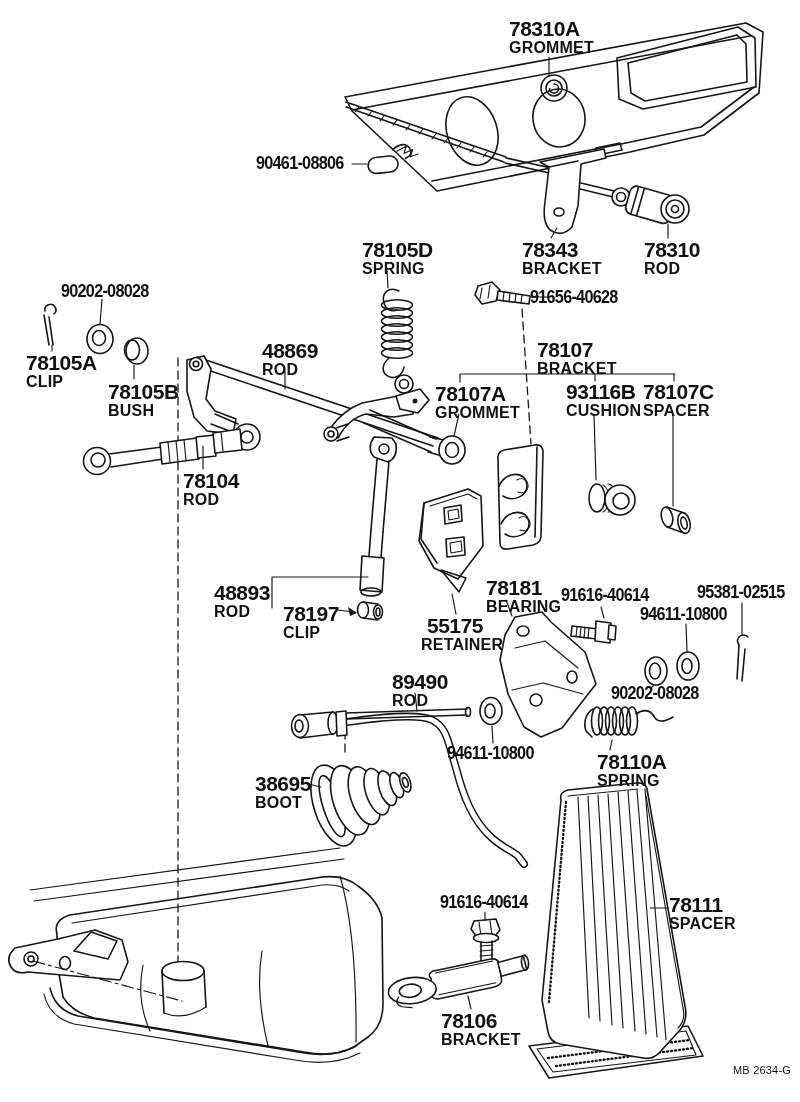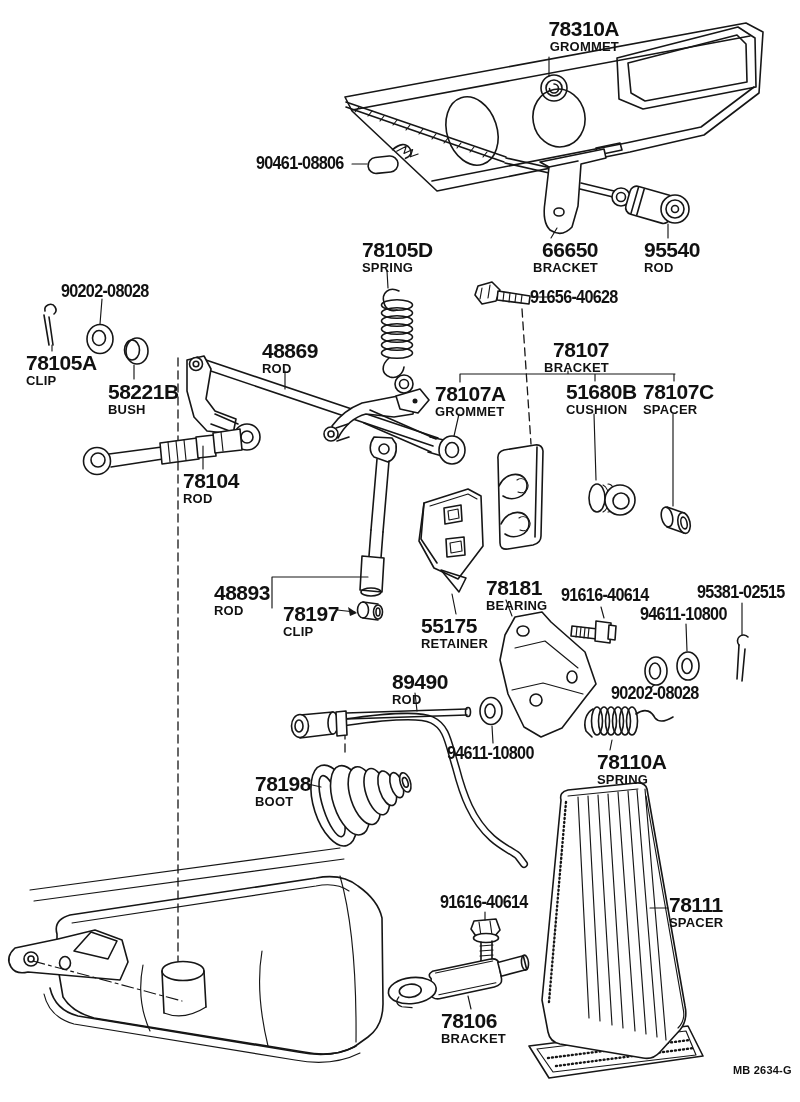--- a/index.html
+++ b/index.html
@@ -2,23 +2,23 @@
 <html><head>
 <meta charset="utf-8">
 <style>
   html,body{margin:0;padding:0;background:#fff}
   .stage{position:relative;width:800px;height:1102px;background:#fff;overflow:hidden;
          font-family:"Liberation Sans",sans-serif;color:#111}
   svg{position:absolute;left:0;top:0}
   .lbl{position:absolute;color:#111;font-weight:700;line-height:1.04;white-space:nowrap}
   .lbl .code{font-size:21px;letter-spacing:-0.5px}
   .lbl .code.long{font-size:18px;letter-spacing:-0.8px;transform:scaleX(.9);transform-origin:0 50%}
-  .lbl .pname{font-size:13px;letter-spacing:0.2px}
-  .center{text-align:right}
-  .footer{position:absolute;left:733px;top:1064px;font-size:11px;font-weight:700;letter-spacing:0.2px}
+  .lbl .pname{font-size:16px;letter-spacing:0.2px}
+  .center{text-align:left}
+  .footer{position:absolute;left:733px;top:1064px;font-size:11px;font-weight:400;letter-spacing:0.2px}
   
   .s{stroke:#161616;fill:none;stroke-width:1.6;stroke-linecap:round;stroke-linejoin:round}
   .sw{fill:#fff}
   .thin{stroke-width:1.15}
   .dash{stroke-dasharray:8 5;stroke-width:1.3}
   .dashdot{stroke-dasharray:12 4 3 4;stroke-width:1.1}
   .dots{stroke-dasharray:1 3;stroke-width:2.4;stroke-linecap:round}
 </style>
 </head>
 <body>
@@ -349,40 +349,40 @@
   <div class="lbl" style="left:256px;top:154px">
     <div class="code long">90461-08806</div>
   </div>
 
   <div class="lbl" style="left:362px;top:239px">
     <div class="code">78105D</div>
     <div class="pname">SPRING</div>
   </div>
 
   <div class="lbl center" style="left:522px;top:239px;width:76px">
-    <div class="code">66650</div>
+    <div class="code">78343</div>
     <div class="pname">BRACKET</div>
   </div>
 
   <div class="lbl" style="left:644px;top:239px">
-    <div class="code">95540</div>
+    <div class="code">78310</div>
     <div class="pname">ROD</div>
   </div>
 
   <div class="lbl" style="left:61px;top:282px">
     <div class="code long">90202-08028</div>
   </div>
 
   <div class="lbl" style="left:26px;top:352px">
     <div class="code">78105A</div>
     <div class="pname">CLIP</div>
   </div>
 
   <div class="lbl" style="left:108px;top:381px">
-    <div class="code">58221B</div>
+    <div class="code">78105B</div>
     <div class="pname">BUSH</div>
   </div>
 
   <div class="lbl" style="left:262px;top:340px">
     <div class="code">48869</div>
     <div class="pname">ROD</div>
   </div>
 
   <div class="lbl" style="left:530px;top:288px">
     <div class="code long">91656-40628</div>
@@ -392,21 +392,21 @@
     <div class="code">78107</div>
     <div class="pname">BRACKET</div>
   </div>
 
   <div class="lbl" style="left:435px;top:383px">
     <div class="code">78107A</div>
     <div class="pname">GROMMET</div>
   </div>
 
   <div class="lbl" style="left:566px;top:381px">
-    <div class="code">51680B</div>
+    <div class="code">93116B</div>
     <div class="pname">CUSHION</div>
   </div>
 
   <div class="lbl" style="left:643px;top:381px">
     <div class="code">78107C</div>
     <div class="pname">SPACER</div>
   </div>
 
   <div class="lbl" style="left:183px;top:470px">
     <div class="code">78104</div>
@@ -417,21 +417,21 @@
     <div class="code">48893</div>
     <div class="pname">ROD</div>
   </div>
 
   <div class="lbl" style="left:283px;top:603px">
     <div class="code">78197</div>
     <div class="pname">CLIP</div>
   </div>
 
   <div class="lbl" style="left:421px;top:615px">
-    <div class="code" style="">55175</div>
+    <div class="code" style="margin-left:6px">55175</div>
     <div class="pname">RETAINER</div>
   </div>
 
   <div class="lbl" style="left:486px;top:577px">
     <div class="code">78181</div>
     <div class="pname">BEARING</div>
   </div>
 
   <div class="lbl" style="left:561px;top:586px">
     <div class="code long">91616-40614</div>
@@ -457,21 +457,21 @@
     <div class="code">78110A</div>
     <div class="pname">SPRING</div>
   </div>
 
   <div class="lbl" style="left:392px;top:671px">
     <div class="code">89490</div>
     <div class="pname">ROD</div>
   </div>
 
   <div class="lbl" style="left:255px;top:773px">
-    <div class="code">78198</div>
+    <div class="code">38695</div>
     <div class="pname">BOOT</div>
   </div>
 
   <div class="lbl" style="left:440px;top:893px">
     <div class="code long">91616-40614</div>
   </div>
 
   <div class="lbl" style="left:669px;top:894px">
     <div class="code">78111</div>
     <div class="pname">SPACER</div>

